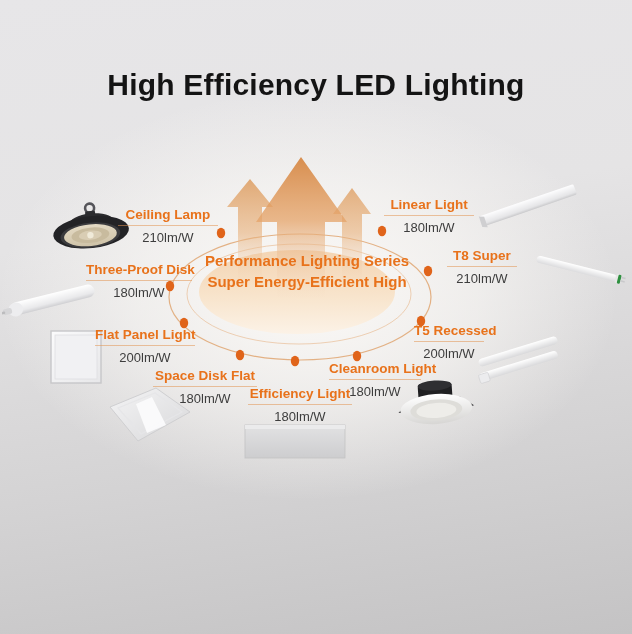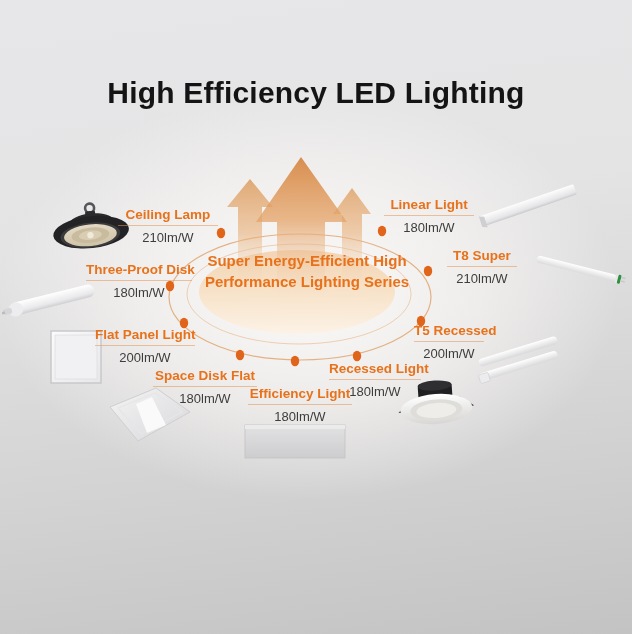--- a/index.html
+++ b/index.html
@@ -5,21 +5,21 @@
   html,body { margin:0; padding:0; }
   .stage {
     position:relative; width:632px; height:634px; overflow:hidden;
     font-family:"Liberation Sans", sans-serif;
     background:
       radial-gradient(ellipse 310px 205px at 308px 295px,
         rgba(253,251,248,.95) 0%, rgba(250,248,245,.60) 55%, rgba(248,246,243,0) 100%),
       linear-gradient(172deg, #e7e6e8 0%, #e5e4e5 35%, #d3d2d3 72%, #c4c3c4 100%);
   }
   .title {
-    position:absolute; top:68px; left:0; right:0; margin:8px;
+    position:absolute; top:68px; left:0; right:0; margin:0;
     text-align:center; font-size:30px; font-weight:bold; color:#141414;
     letter-spacing:.2px; white-space:nowrap;
   }
   .canvas { position:absolute; left:0; top:0; pointer-events:none; }
   .product-img { position:absolute; }
   .center-caption {
     position:absolute; left:195px; top:250px; width:224px;
     text-align:center; font-size:15px; font-weight:bold; color:#E8721B;
     line-height:21px; white-space:nowrap;
   }
@@ -212,22 +212,22 @@
         <stop offset="100%" stop-color="#c9c9cb"></stop>
       </linearGradient>
     </defs>
     <g transform="rotate(-19 54 24)">
       <rect x="4" y="18" width="100" height="11" rx="2" fill="url(#lnG)"></rect>
       <polygon points="4,18 4,29 9,31 9,20" fill="#cfcfd1"></polygon>
     </g>
   </svg>
 
   <div class="center-caption">
+    <div>Performance Lighting Series</div>
     <div>Super Energy-Efficient High</div>
-    <div>Performance Lighting Series</div>
   </div>
 
   <div class="plabel" style="left:118px;top:207px;width:100px">
     <div class="pname">Ceiling Lamp</div>
     <div class="rule"></div>
     <div class="pval">210lm/W</div>
   </div>
 
   <div class="plabel" style="left:384px;top:197px;width:90px">
     <div class="pname">Linear Light</div>
@@ -259,21 +259,21 @@
     <div class="pval">200lm/W</div>
   </div>
 
   <div class="plabel" style="left:153px;top:368px;width:104px">
     <div class="pname">Space Disk Flat</div>
     <div class="rule"></div>
     <div class="pval">180lm/W</div>
   </div>
 
   <div class="plabel" style="left:329px;top:361px;width:92px">
-    <div class="pname">Recessed Light</div>
+    <div class="pname">Cleanroom Light</div>
     <div class="rule"></div>
     <div class="pval">180lm/W</div>
   </div>
 
   <div class="plabel" style="left:248px;top:386px;width:104px">
     <div class="pname">Efficiency Light</div>
     <div class="rule"></div>
     <div class="pval">180lm/W</div>
   </div>
 

